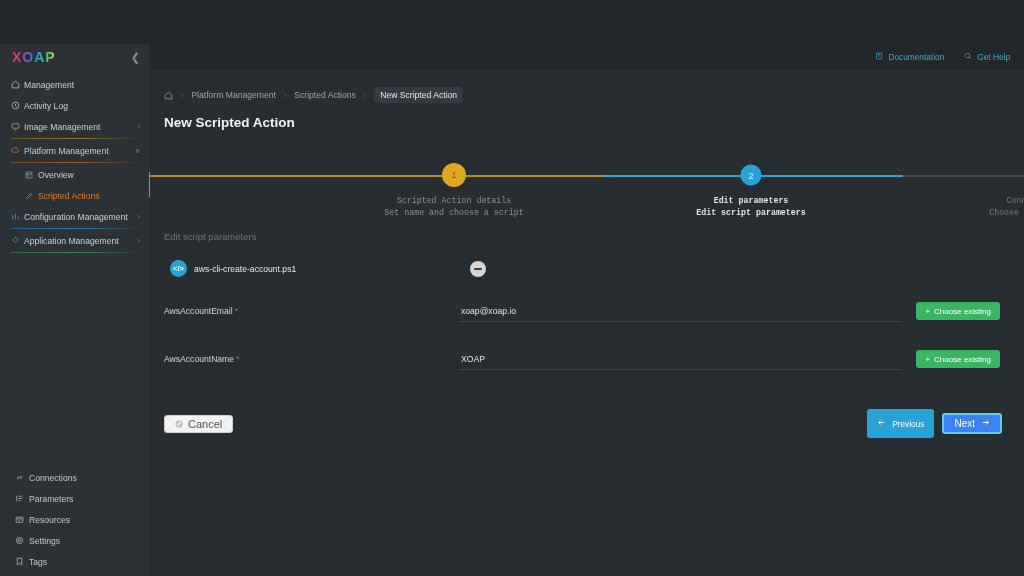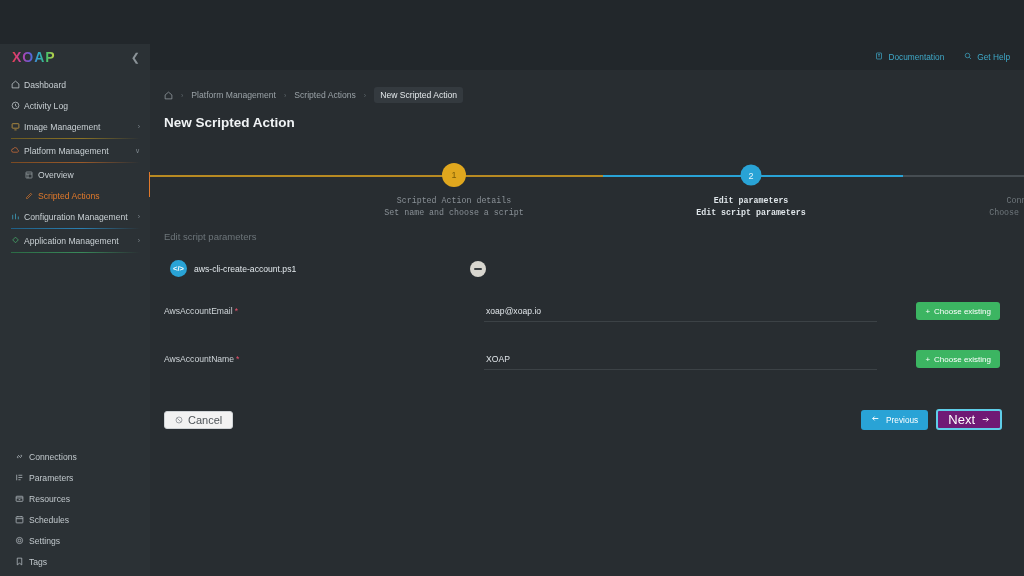--- a/index.html
+++ b/index.html
@@ -96,21 +96,21 @@
     border-radius:50%; background:#d8d6cf; display:flex; align-items:center; justify-content:center; }
   .cursor-badge span { display:block; width: 8px; height: 2px; background:#3a3f42; border-radius:1px; }
 
   
   .section-title { padding-left: 14px; color:#6d757a; font-size: 9.5px; margin-top: 4px; }
   .script-row { display:flex; align-items:center; gap:7px; padding-left: 20px; margin-top: 18px; }
   .script-ico { width: 17px; height: 17px; border-radius:50%; background:#29a3d6;
     display:flex; align-items:center; justify-content:center; color:#fff; font-size:7.5px; font-weight:bold; }
   .script-name { color:#e2e8ec; font-size: 8.6px; }
 
-  .param-row { display:flex; align-items:center; padding: 0 24px 0 14px; height: 28px; margin-top: 20px; gap: 25px; }
+  .param-row { display:flex; align-items:center; padding: 0 24px 0 14px; height: 28px; margin-top: 20px; }
   .param-label { width: 295px; color:#cfd5d9; font-size: 8.6px; }
   .param-label .req { color:#e8506b; margin-left:2px; }
   .param-field { flex: 1; position:relative; }
   .param-field input {
     width: 100%; background: transparent; border: none;
     border-bottom: 1px solid #3c4246; color:#dfe4e8; font-size: 8.6px;
     font-family: "Liberation Sans", sans-serif; padding: 3px 2px 5px 2px; outline:none;
   }
   .btn-choose {
     margin-left: 14px; background:#3cb562; color:#fff; border:none; border-radius:3px;
@@ -118,24 +118,24 @@
     cursor:pointer; font-family:"Liberation Sans", sans-serif; white-space:nowrap;
   }
 
   .actions { display:flex; align-items:center; justify-content:space-between;
     padding: 0 22px 0 14px; margin-top: 36px; }
   .btn-cancel { background:#f2f2f2; color:#4e5458; border:1px solid #cfd3d6; border-radius:3px;
     font-size: 11px; height: 18px; padding: 0 10px; display:flex; align-items:center; gap:5px;
     cursor:pointer; font-family:"Liberation Sans", sans-serif; }
   .actions .right { display:flex; align-items:center; gap:8px; }
   .btn-prev { background:#29a3d6; color:#fff; border:none; border-radius:3px; font-size:8.3px;
-    height: 20px; padding: 0 10px; display:flex; align-items:center; gap:6px; cursor:pointer;
+    height: 29px; padding: 0 10px; display:flex; align-items:center; gap:6px; cursor:pointer;
     font-family:"Liberation Sans", sans-serif; }
-  .btn-next { background:#701a75; color:#fff; border:2px solid #5fcde8; border-radius:3px;
-    font-size:13px; height: 21px; padding: 0 10px; display:flex; align-items:center; gap:6px;
+  .btn-next { background:#3b82f6; color:#fff; border:2px solid #5fcde8; border-radius:3px;
+    font-size:10px; height: 21px; padding: 0 10px; display:flex; align-items:center; gap:6px;
     cursor:pointer; font-family:"Liberation Sans", sans-serif; }
 </style>
 </head>
 <body>
 
 <div class="app">
 
   <aside class="sidebar">
     <div class="sb-head">
       <div class="logo">XOAP</div>
@@ -143,21 +143,21 @@
     </div>
 
     <nav class="sb-nav">
 
       <div class="sb-item">
         <span class="ico">
           <svg width="9" height="9" viewBox="0 0 16 16" fill="none" stroke="#c9d0d4" stroke-width="1.3">
               <path d="M2 7l6-5 6 5v7H2z"></path>
             </svg>
         </span>
-        <span class="lbl">Dashboard</span>
+        <span class="lbl">Management</span>
       </div>
 
       <div class="sb-item">
         <span class="ico">
           <svg width="9" height="9" viewBox="0 0 16 16" fill="none" stroke="#c9d0d4" stroke-width="1.3">
               <circle cx="8" cy="8" r="6"></circle>
               <path d="M8 5v3.5l2.3 1.4"></path>
             </svg>
         </span>
         <span class="lbl">Activity Log</span>
@@ -248,29 +248,20 @@
         <span>Parameters</span>
       </div>
       <div class="sb-b-item">
         <span class="ico">
           <svg width="9" height="9" viewBox="0 0 16 16" fill="none" stroke="#b9c0c5" stroke-width="1.3">
               <rect x="2" y="4" width="12" height="9" rx="1"></rect>
               <path d="M2 7h12M6.5 10h3"></path>
             </svg>
         </span>
         <span>Resources</span>
-      </div>
-      <div class="sb-b-item">
-        <span class="ico">
-          <svg width="9" height="9" viewBox="0 0 16 16" fill="none" stroke="#b9c0c5" stroke-width="1.3">
-              <rect x="2" y="3" width="12" height="11" rx="1"></rect>
-              <path d="M2 6.5h12M5 2v2M11 2v2"></path>
-            </svg>
-        </span>
-        <span>Schedules</span>
       </div>
       <div class="sb-b-item">
         <span class="ico">
           <svg width="9" height="9" viewBox="0 0 16 16" fill="none" stroke="#b9c0c5" stroke-width="1.3">
               <circle cx="8" cy="8" r="2.4"></circle>
               <circle cx="8" cy="8" r="5.5"></circle>
             </svg>
         </span>
         <span>Settings</span>
       </div>

